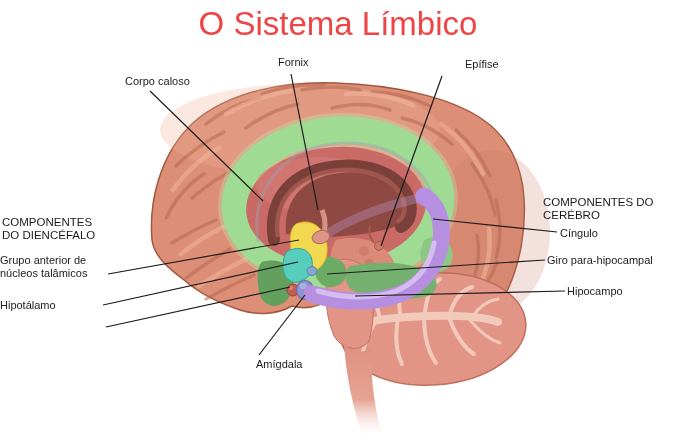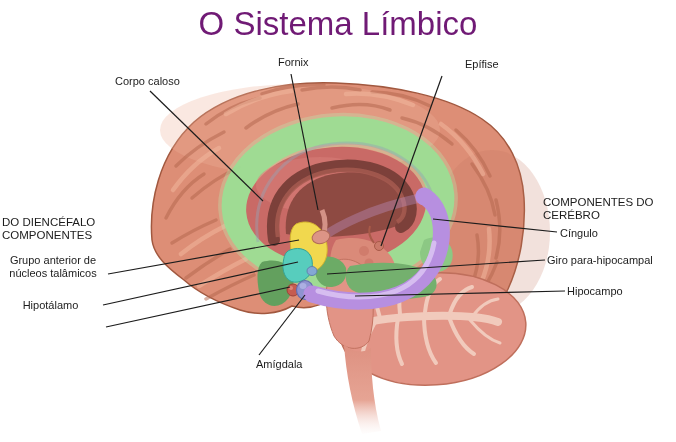--- a/index.html
+++ b/index.html
@@ -3,27 +3,27 @@
 <meta charset="utf-8">
 <style>
   html,body{margin:0;padding:0;background:#fff;}
   .stage{
     position:relative;width:676px;height:442px;background:#fff;overflow:hidden;
     font-family:"Liberation Sans","DejaVu Sans",sans-serif;
   }
   .stage svg{position:absolute;left:0;top:0;}
   .title{
     position:absolute;left:8px;top:5px;width:660px;text-align:center;
-    font-size:33px;color:#701a75;letter-spacing:0px;
+    font-size:33px;color:#ef4444;letter-spacing:0px;
   }
   .lbl{
     position:absolute;font-size:11px;line-height:13px;color:#1c1c1c;white-space:nowrap;
   }
   .lbl.head{font-size:11.5px;}
-  .ra{text-align:center;}
+  .ra{text-align:left;}
 </style>
 </head>
 <body>
 
 <div class="stage">
 
   <svg width="676" height="442" viewBox="0 0 676 442">
     <defs>
       <linearGradient id="stemFade" x1="0" y1="340" x2="0" y2="440" gradientUnits="userSpaceOnUse">
         <stop offset="0" stop-color="#dd8f7f"></stop>
@@ -136,27 +136,27 @@
       <line x1="106" y1="327" x2="290" y2="287"></line>
       <line x1="259" y1="355" x2="305" y2="295"></line>
       <line x1="557" y1="232" x2="433" y2="219"></line>
       <line x1="545" y1="260" x2="327" y2="274"></line>
       <line x1="565" y1="291" x2="355" y2="296"></line>
     </g>
   </svg>
 
   <div class="title">O Sistema Límbico</div>
 
-  <div class="lbl" style="left:115px;top:75px;">Corpo caloso</div>
+  <div class="lbl" style="left:125px;top:75px;">Corpo caloso</div>
   <div class="lbl" style="left:268px;top:56px;padding-left:10px;">Fornix</div>
   <div class="lbl" style="left:425px;top:58px;padding-left:40px;">Epífise</div>
 
   <div class="lbl head" style="left:2px;top:216px;">
+    <div>COMPONENTES</div>
     <div>DO DIENCÉFALO</div>
-    <div>COMPONENTES</div>
   </div>
   <div class="lbl ra" style="left:0px;top:254px;width:106px;">
     <div>Grupo anterior de</div>
     <div>núcleos talâmicos</div>
   </div>
   <div class="lbl ra" style="left:0px;top:299px;width:101px;">Hipotálamo</div>
 
   <div class="lbl" style="left:208px;top:358px;margin-left:48px;">Amígdala</div>
 
   <div class="lbl head" style="left:543px;top:196px;">

